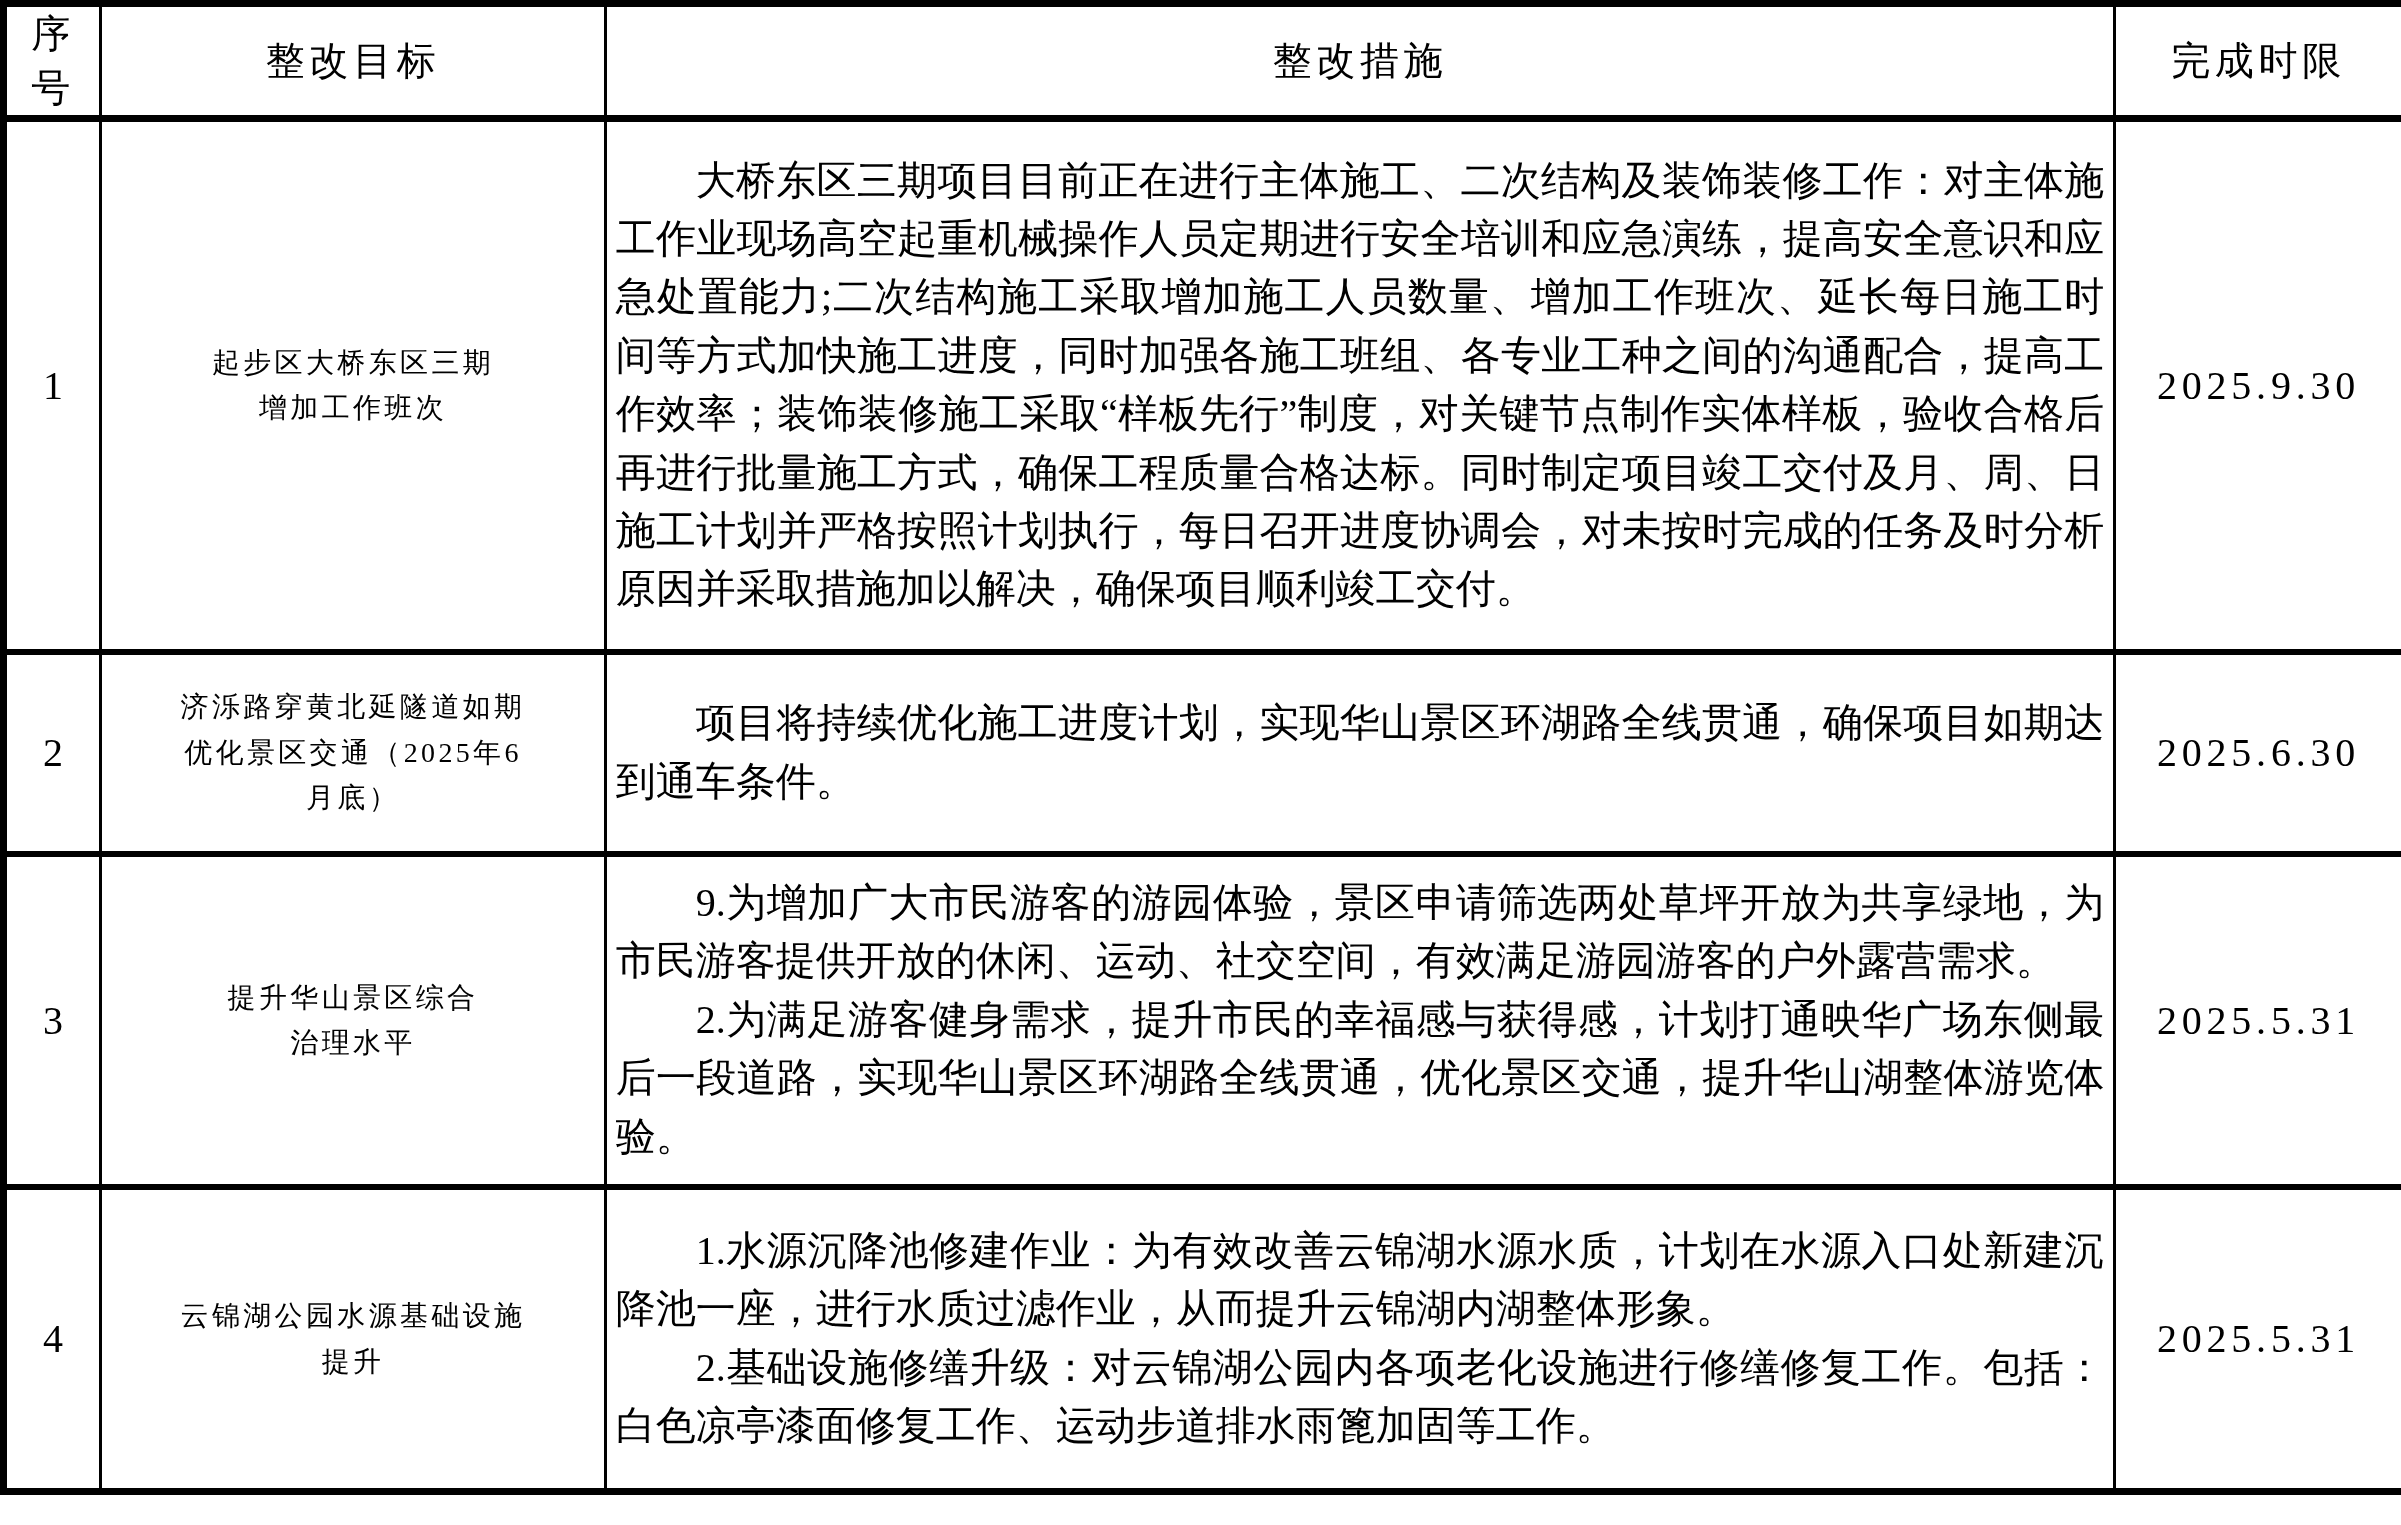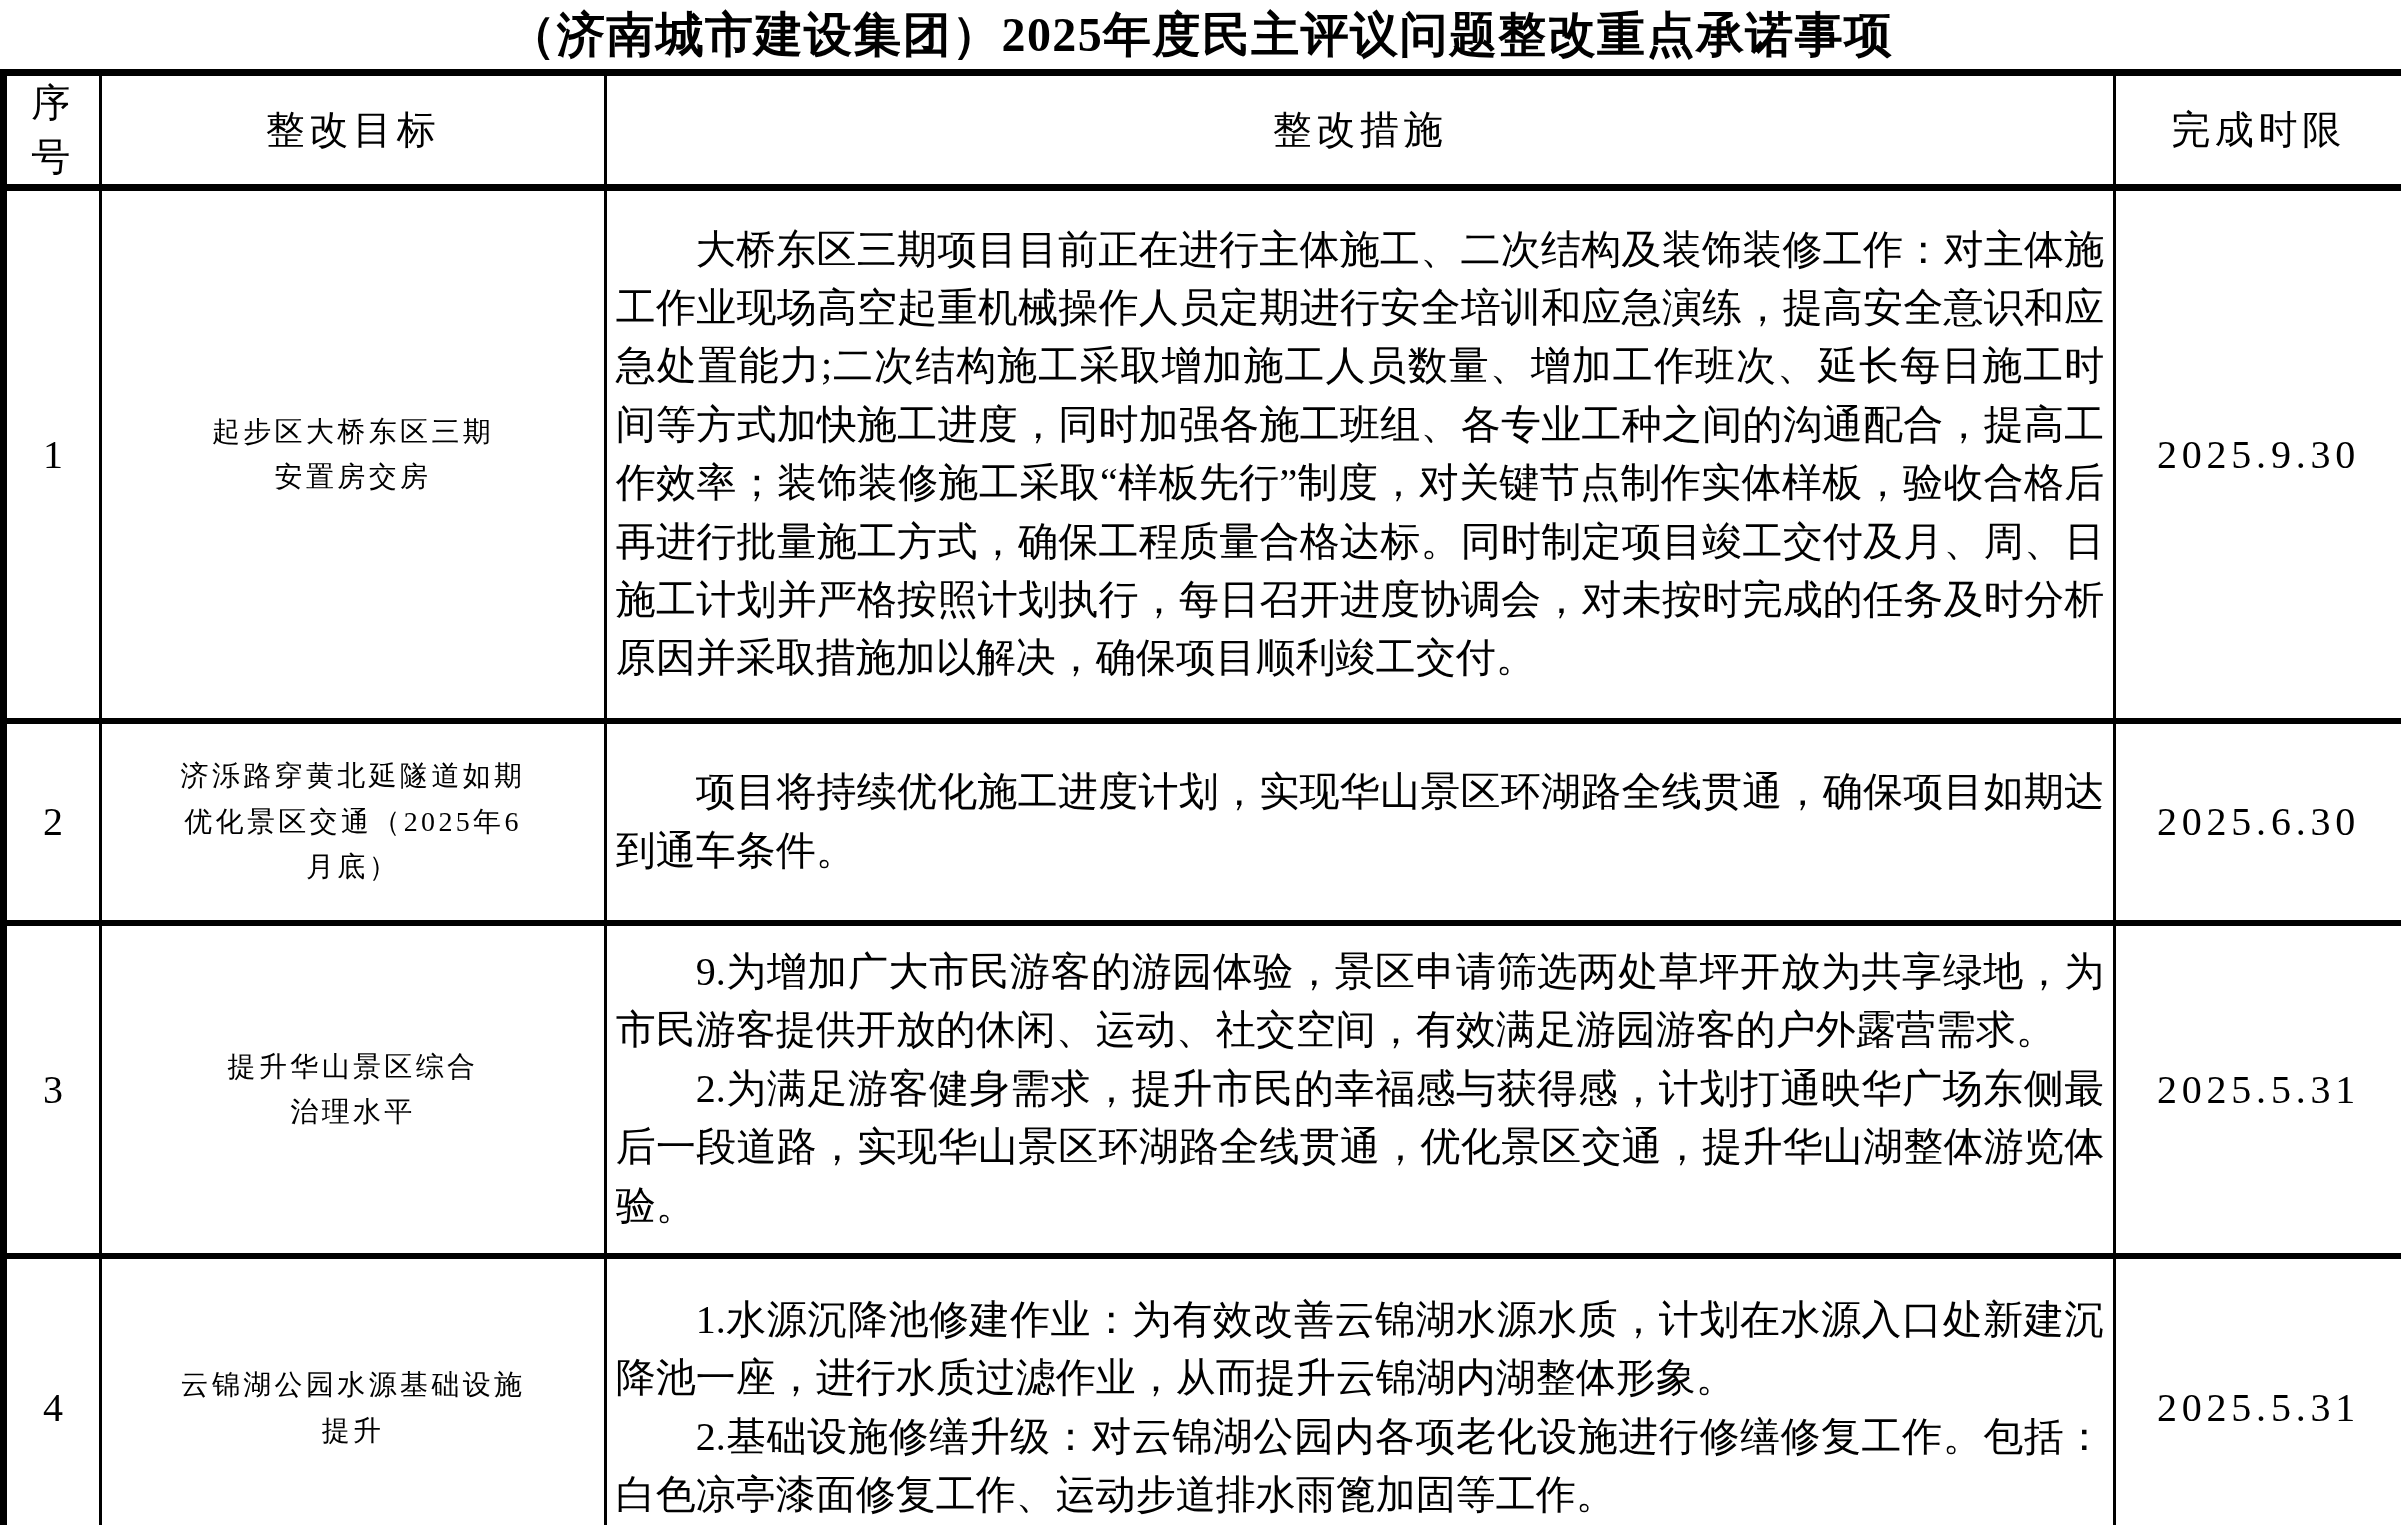--- a/index.html
+++ b/index.html
@@ -83,21 +83,20 @@
   tr.row-1 { height: 533px; }
   tr.row-2 { height: 202px; }
   tr.row-3 { height: 333px; }
   tr.row-4 { height: 305px; }
 </style>
 </head>
 <body>
 
 <div class="page">
 
-  <div class="doc-title">（济南城市建设集团）2025年度民主评议问题整改重点承诺事项</div>
 
   <table class="promise-table">
     <colgroup>
       <col style="width:97px">
       <col style="width:505px">
       <col style="width:1509px">
       <col style="width:290px">
     </colgroup>
     <thead>
       <tr>
@@ -105,21 +104,21 @@
         <th>整改目标</th>
         <th>整改措施</th>
         <th>完成时限</th>
       </tr>
     </thead>
     <tbody>
       <tr class="row-1">
         <td class="cell-no">1</td>
         <td class="cell-target">
           <div>起步区大桥东区三期</div>
-          <div>安置房交房</div>
+          <div>增加工作班次</div>
         </td>
         <td class="cell-measures">
           <p>大桥东区三期项目目前正在进行主体施工、二次结构及装饰装修工作：对主体施工作业现场高空起重机械操作人员定期进行安全培训和应急演练，提高安全意识和应急处置能力;二次结构施工采取增加施工人员数量、增加工作班次、延长每日施工时间等方式加快施工进度，同时加强各施工班组、各专业工种之间的沟通配合，提高工作效率；装饰装修施工采取“样板先行”制度，对关键节点制作实体样板，验收合格后再进行批量施工方式，确保工程质量合格达标。同时制定项目竣工交付及月、周、日施工计划并严格按照计划执行，每日召开进度协调会，对未按时完成的任务及时分析原因并采取措施加以解决，确保项目顺利竣工交付。</p>
         </td>
         <td class="cell-deadline">2025.9.30</td>
       </tr>
 
       <tr class="row-2">
         <td class="cell-no">2</td>
         <td class="cell-target">

